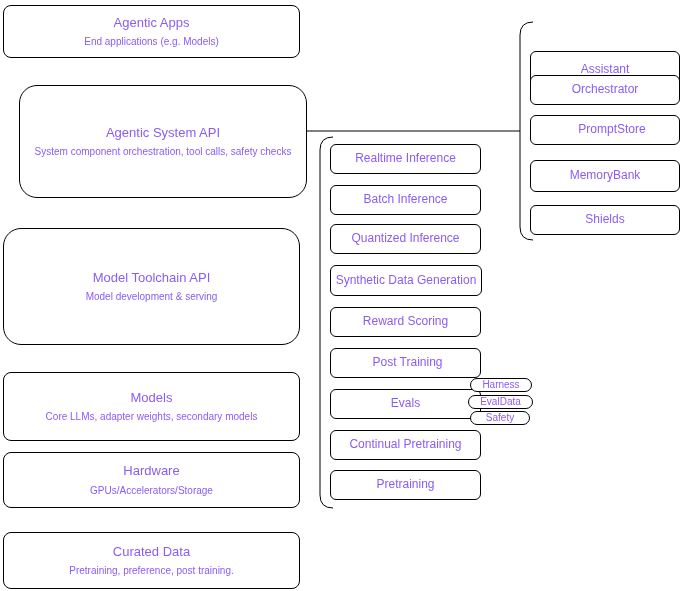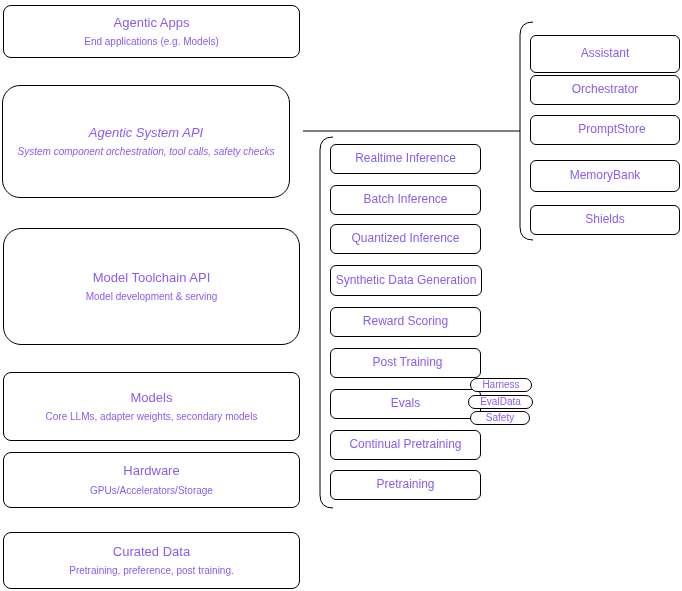--- a/index.html
+++ b/index.html
@@ -81,21 +81,21 @@
     <path d="M303 131 H520" stroke="#000000" stroke-width="1" fill="none"></path>
     <path d="M333 137 Q320 137 320 150 V495 Q320 508 333 508" stroke="#000000" stroke-width="1" fill="none"></path>
     <path d="M533 22 Q520 22 520 35 V227 Q520 240 533 240" stroke="#000000" stroke-width="1" fill="none"></path>
   </svg>
 
   <div class="box r8" style="left:3px; top:5px; width:297px; height:53px;">
     <div class="title">Agentic Apps</div>
     <div class="subtitle">End applications (e.g. Models)</div>
   </div>
 
-  <div class="box r18" style="left:2px; top:85px; width:288px; height:113px;font-style:italic;">
+  <div class="box r18" style="left:19px; top:85px; width:288px; height:113px;">
     <div class="title">Agentic System API</div>
     <div class="subtitle">System component orchestration, tool calls, safety checks</div>
   </div>
 
   <div class="box r18" style="left:3px; top:228px; width:297px; height:117px;">
     <div class="title">Model Toolchain API</div>
     <div class="subtitle">Model development &amp; serving</div>
   </div>
 
   <div class="box r8" style="left:3px; top:372px; width:297px; height:69px;">
@@ -120,19 +120,19 @@
   <div class="node" style="left:330px; top:307px; width:151px; height:30px;">Reward Scoring</div>
   <div class="node" style="left:330px; top:348px; width:151px; height:30px;padding-left:8px;">Post Training</div>
   <div class="node" style="left:330px; top:389px; width:151px; height:30px;">Evals</div>
   <div class="node" style="left:330px; top:430px; width:151px; height:30px;">Continual Pretraining</div>
   <div class="node" style="left:330px; top:470px; width:151px; height:30px;">Pretraining</div>
 
   <div class="pill" style="left:470px; top:378px; width:62px; height:14px;">Harness</div>
   <div class="pill" style="left:468px; top:395px; width:65px; height:14px;">EvalData</div>
   <div class="pill" style="left:470px; top:411px; width:60px; height:14px;">Safety</div>
 
-  <div class="node" style="left:530px; top:35px;  width:150px; height:38px;">Assistant</div>
+  <div class="node" style="left:530px; top:51px;  width:150px; height:38px;">Assistant</div>
   <div class="node" style="left:530px; top:75px;  width:150px; height:30px;">Orchestrator</div>
   <div class="node" style="left:530px; top:115px; width:150px; height:30px;padding-left:18px;">PromptStore</div>
   <div class="node" style="left:530px; top:160px; width:150px; height:32px;">MemoryBank</div>
   <div class="node" style="left:530px; top:205px; width:150px; height:30px;">Shields</div>
 
 </div>
 
 </body></html>

